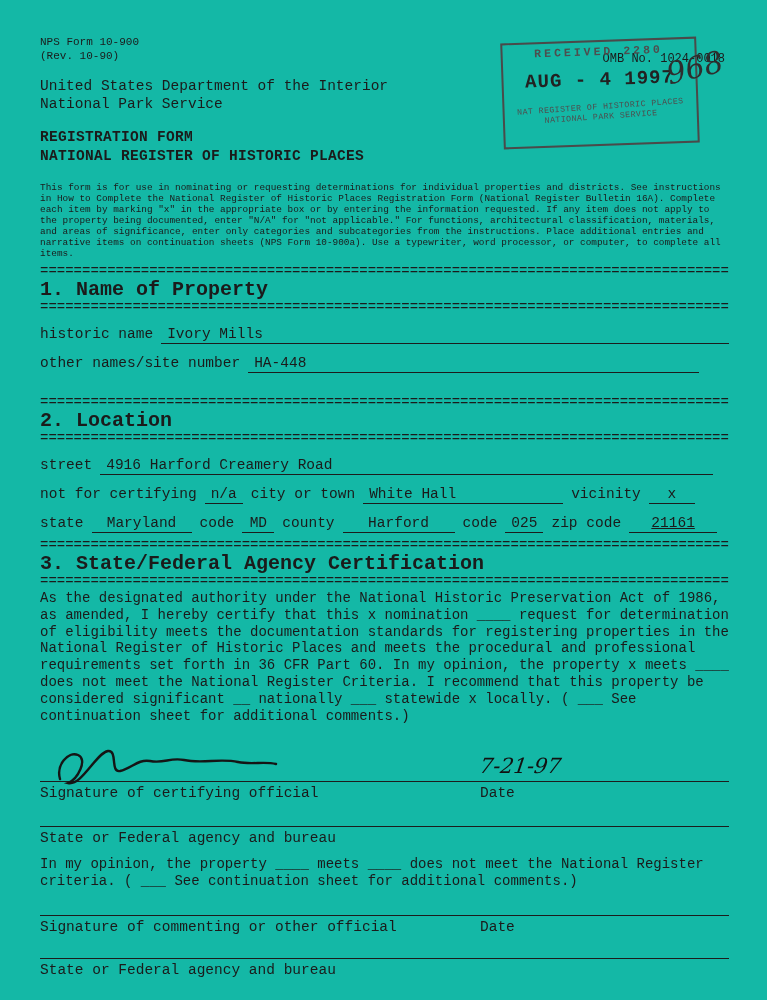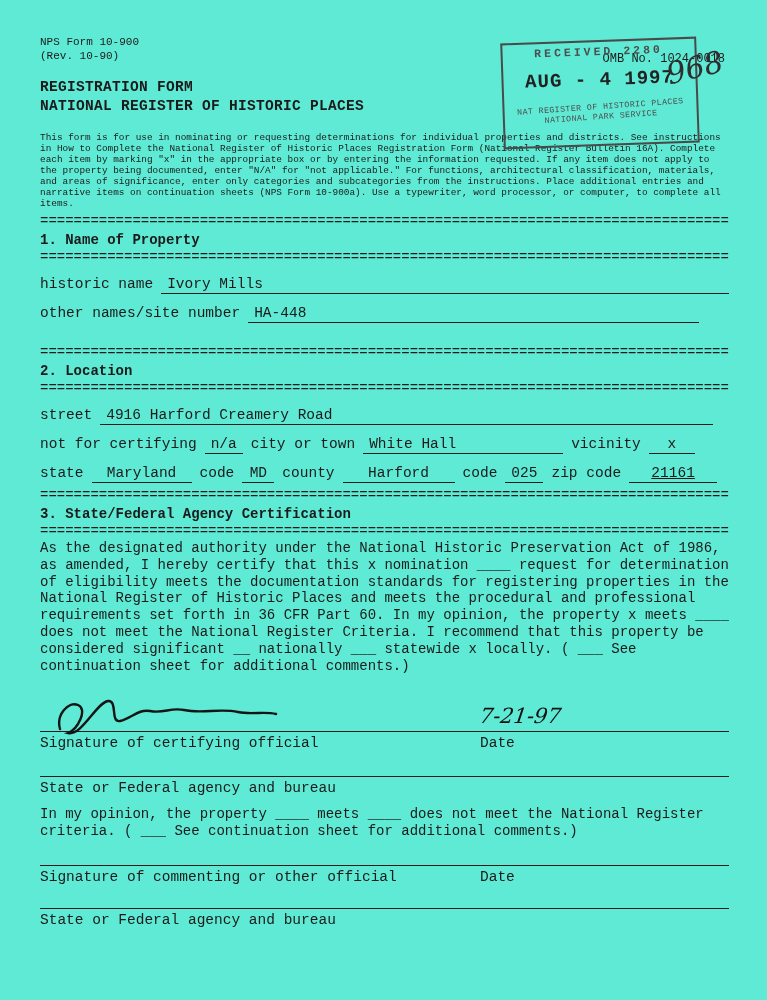--- a/index.html
+++ b/index.html
@@ -1,21 +1,21 @@
 <!DOCTYPE html>
 <html><head>
 <meta charset="utf-8">
 <style>
   * { margin:0; padding:0; box-sizing:border-box; }
   html,body { background:#e8e8e6; }
   body { width:767px; }
   .page {
     position:relative;
     width:767px; height:1000px;
-    background:#5eead4;
+    background:#14b8a6;
     font-family:"Liberation Mono","DejaVu Sans Mono",monospace;
     color:#1b1b1b;
     padding:36px 38px 0 40px;
     overflow:hidden;
   }
   .topline { font-size:11px; line-height:13.5px; }
   .omb { position:absolute; top:52px; right:42px; font-size:12px; z-index:1; }
 
   .stamp {
     position:absolute; left:502px; top:40px; width:196px; height:106px;
@@ -31,21 +31,21 @@
     font-size:30px; transform:rotate(-14deg); color:#2e2e2e; z-index:3;
   }
 
   .dept { margin-top:15px; font-size:14.5px; line-height:17.5px; }
   .title { margin-top:15px; font-size:14.5px; font-weight:700; line-height:18.5px; letter-spacing:0.3px; }
   .instructions { margin-top:17px; font-size:9.4px; line-height:11px; }
 
   .divider { font-size:14px; line-height:15px; white-space:nowrap; overflow:hidden; margin-top:5px; }
   .divider.tight { margin-top:1px; }
   .divider.gap-top { margin-top:22px; }
-  .sec-heading { font-size:14px; font-weight:700; margin-top:2px; line-height:18px; }
+  .sec-heading { font-size:20px; font-weight:700; margin-top:2px; line-height:18px; }
 
   .field-line { font-size:14.5px; margin-top:11px; display:flex; align-items:baseline; white-space:nowrap; }
   .lbl { margin-right:8px; }
   .lbl.gap { margin-left:8px; }
   .fill { border-bottom:1.4px solid #1c1c1c; padding:0 6px 1px 6px; }
   .grow { flex:1 1 auto; }
   .mr16 { margin-right:16px; }
   .mr30 { margin-right:30px; }
   .w-nfp   { min-width:34px;  text-align:left; }
   .w-city  { min-width:200px; }
@@ -86,20 +86,24 @@
   <div class="stamp">
     <div class="received">RECEIVED 2280</div>
     <div class="sdate">AUG - 4 1997</div>
     <div class="reg">
       <div>NAT REGISTER OF HISTORIC PLACES</div>
       <div>NATIONAL PARK SERVICE</div>
     </div>
   </div>
   <div class="hw-number">968</div>
 
+  <div class="dept">
+    <div>United States Department of the Interior</div>
+    <div>National Park Service</div>
+  </div>
 
   <div class="title">
     <div>REGISTRATION FORM</div>
     <div>NATIONAL REGISTER OF HISTORIC PLACES</div>
   </div>
 
   <div class="instructions">This form is for use in nominating or requesting determinations for individual properties and districts.  See instructions in How to Complete the National Register of Historic Places Registration Form (National Register Bulletin 16A).  Complete each item by marking "x" in the appropriate box or by entering the information requested.  If any item does not apply to the property being documented, enter "N/A" for "not applicable."  For functions, architectural classification, materials, and areas of significance, enter only categories and subcategories from the instructions.  Place additional entries and narrative items on continuation sheets (NPS Form 10-900a).  Use a typewriter, word processor, or computer, to complete all items.</div>
 
   <div class="divider">==========================================================================================</div>
   <div class="sec-heading">1. Name of Property</div>

